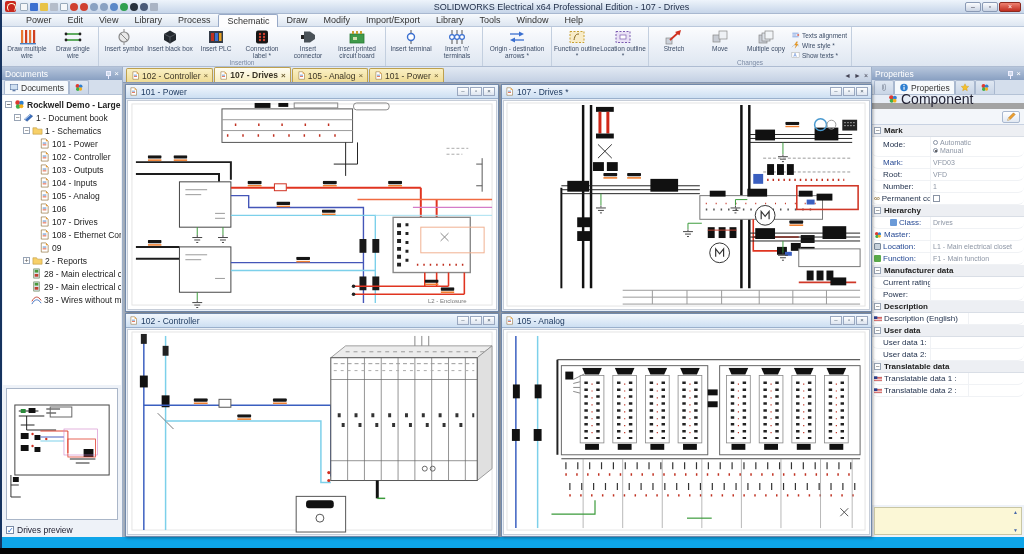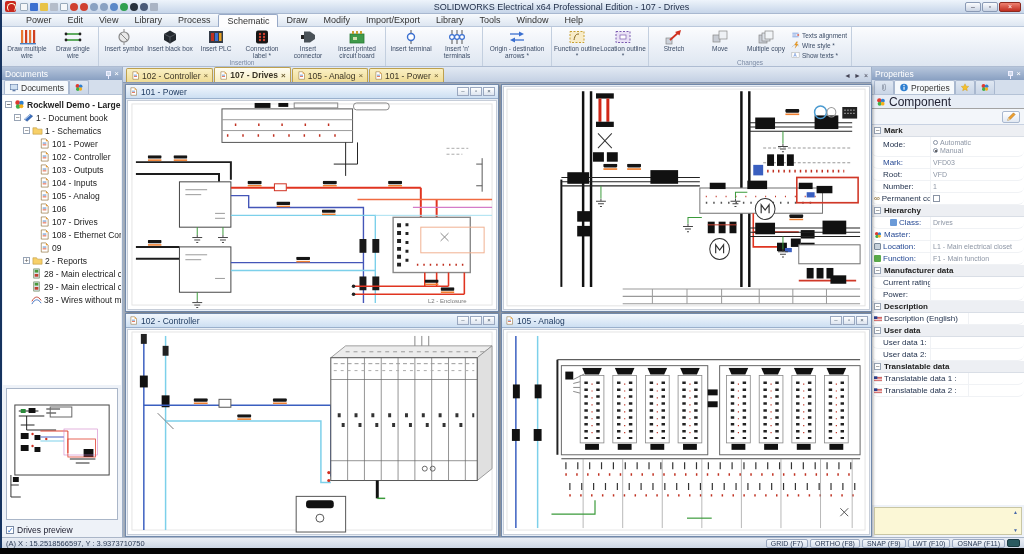--- a/index.html
+++ b/index.html
@@ -61,21 +61,21 @@
 .child{position:absolute;border:1px solid #7189ab;background:#e8eef6;display:flex;flex-direction:column;box-shadow:1px 1px 3px rgba(0,0,0,.35);}
 .child-title{height:14px;background:linear-gradient(#f2f7fd,#cddff2);border-bottom:1px solid #9ab0cc;display:flex;align-items:center;padding:0 3px;font-size:8.5px;color:#1e3a60;gap:3px;flex:none;}
 .child-title svg{width:9px;height:9px;}
 .cbtns{margin-left:auto;display:flex;gap:1px;}
 .cbtn{width:12px;height:9px;border:1px solid #9aa8c0;background:linear-gradient(#fff,#dde5f0);font-size:6px;line-height:7px;text-align:center;color:#456;}
 .canvas{flex:1;position:relative;background:#fff;margin:1px;border:1px solid #c6cdd8;overflow:hidden;}
 .canvas>svg{position:absolute;inset:0;width:100%;height:100%;}
 .enc-label{position:absolute;font-size:6px;color:#777;}
 
 .props{width:153px;background:#eef2f8;border-left:1px solid #9fb0c8;display:flex;flex-direction:column;flex:none;}
-.comp-row{height:14px;display:flex;align-items:center;gap:3px;background:#e7edf6;border-bottom:1px solid #a3a3a3;font-size:12px;color:#223;padding:0 4px;flex:none;}
+.comp-row{height:14px;display:flex;align-items:center;gap:3px;background:#e7edf6;border-bottom:6px solid #a3a3a3;font-size:14px;color:#223;padding:0 16px;flex:none;}
 .comp-row svg{width:10px;height:10px;}
 .edit-row{height:16px;background:#f3f6fa;border-bottom:1px solid #c8d2e2;display:flex;justify-content:flex-end;align-items:center;padding:0 4px;flex:none;}
 .editbtn{width:18px;height:12px;border:1px solid #a9b8cf;border-radius:2px;background:linear-gradient(#fff,#e2e9f3);display:flex;align-items:center;justify-content:center;}
 .editbtn svg{width:10px;height:10px;}
 .pgrid{flex:1;background:#fff;font-size:8px;color:#222;overflow:hidden;}
 .psec{display:flex;align-items:center;gap:3px;background:#edeff3;border-bottom:1px solid #d9dee6;font-weight:bold;height:12px;padding:0 2px;}
 .pexp{width:7px;height:7px;border:1px solid #98a4b5;background:#fff;font-size:7px;line-height:5px;text-align:center;color:#555;font-weight:normal;flex:none;}
 .prow{display:flex;border-bottom:1px solid #f0f2f5;height:12px;align-items:center;border-radius:6px;}
 .prow.tall{height:20px;align-items:flex-start;}
 .plabel{width:58px;padding-left:11px;display:flex;gap:2px;align-items:center;white-space:nowrap;overflow:hidden;flex:none;color:#1c2c48;}
@@ -755,20 +755,31 @@
                 <use href="#s-tag" x="316" y="189" width="14" height="6"></use>
               <path d="M358 58v34M352 64h6M352 86h6" stroke="#555"></path>
               <line x1="322" y1="48" x2="344" y2="48" stroke="#aaa" stroke-dasharray="3 2"></line>
                 <line x1="322" y1="54" x2="338" y2="54" stroke="#aaa" stroke-dasharray="3 2"></line>
             </svg>
             <span class="enc-label" style="left:300px;top:197px">L2 - Enclosure</span>
           </div>
         </div>
 
         <div class="child" style="left:378px;top:1px;width:371px;height:228px">
+          <div class="child-title">
+            <svg>
+                <use href="#i-page"></use>
+              </svg>
+            <span>107 - Drives *</span>
+            <div class="cbtns">
+              <div class="cbtn">–</div>
+              <div class="cbtn">▫</div>
+              <div class="cbtn">×</div>
+            </div>
+          </div>
           <div class="canvas">
             <svg viewBox="0 0 369 211" preserveAspectRatio="none">
               <rect x="3" y="2" width="362" height="206" fill="none" stroke="#e4e4e4"></rect>
               <g stroke="#111" stroke-width="2.5" fill="none">
                   <path d="M80 4v186M88 4v186M240 4v186M248 4v186"></path>
                 </g>
               <path d="M58 88v102" stroke="#111" stroke-width="2"></path>
               <rect x="93" y="6" width="18" height="5" fill="#111"></rect>
               <path d="M97 11v22M105 11v22" stroke="#d02818" stroke-width="3"></path>
               <rect x="93" y="33" width="18" height="5" fill="#111"></rect>
@@ -1142,26 +1153,15 @@
         <div class="pfill"></div>
       </div>
       <div class="pnote">
         <span class="sar" style="top:1px">▲</span>
         <span class="sar" style="bottom:1px">▼</span>
       </div>
     </div>
 
   </div>
 
-  <div class="statusbar">
-    <span class="coords">(A) X : 15.2518566597, Y : 3.9373710750</span>
-    <div class="stoggles">
-      <span class="stog">GRID (F7)</span>
-      <span class="stog">ORTHO (F8)</span>
-      <span class="stog">SNAP (F9)</span>
-      <span class="stog">LWT (F10)</span>
-      <span class="stog">OSNAP (F11)</span>
-      <span class="sico"></span>
-    </div>
-  </div>
 
 </div>
 <div class="blackstrip"></div>
 
 </body></html>

